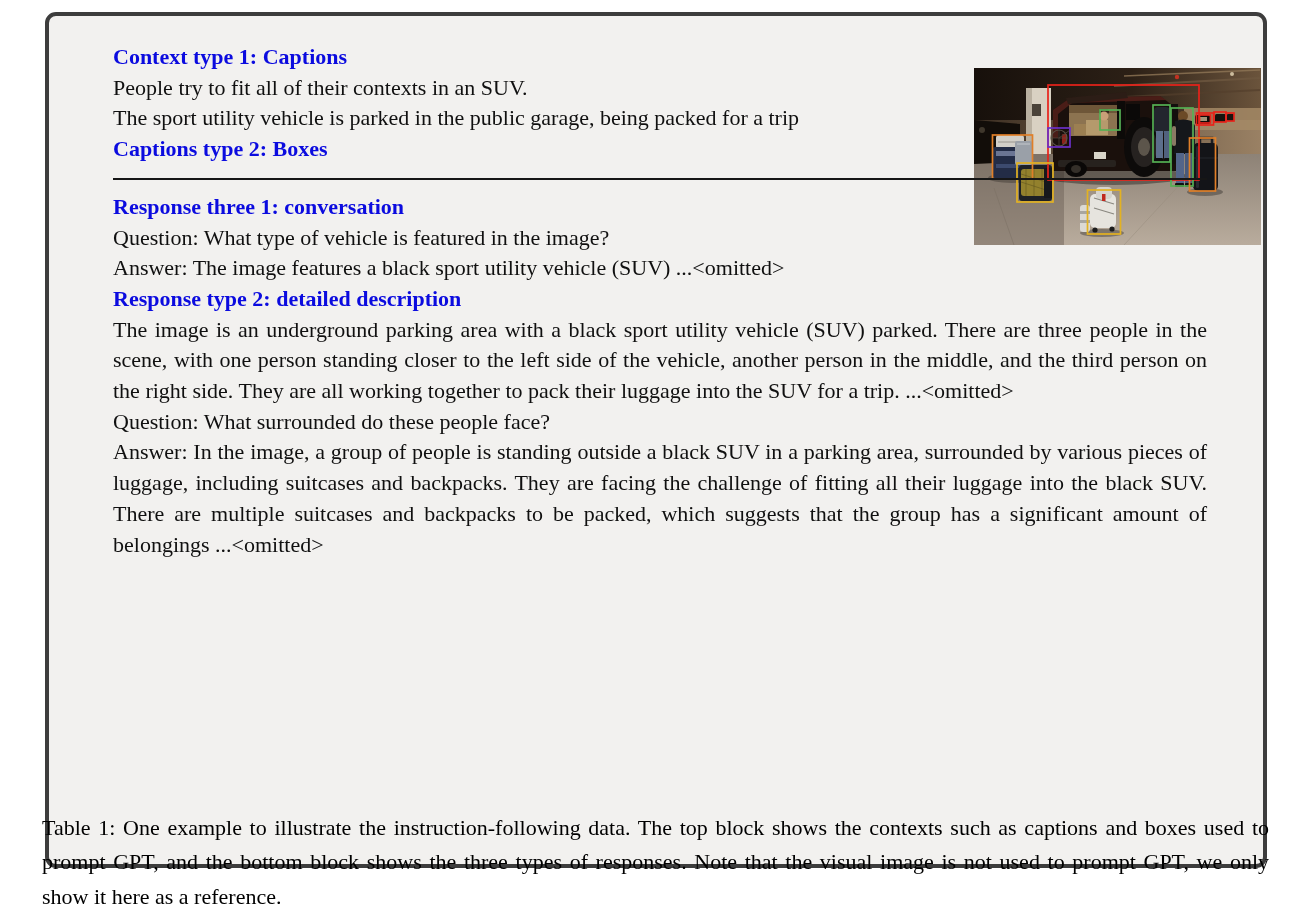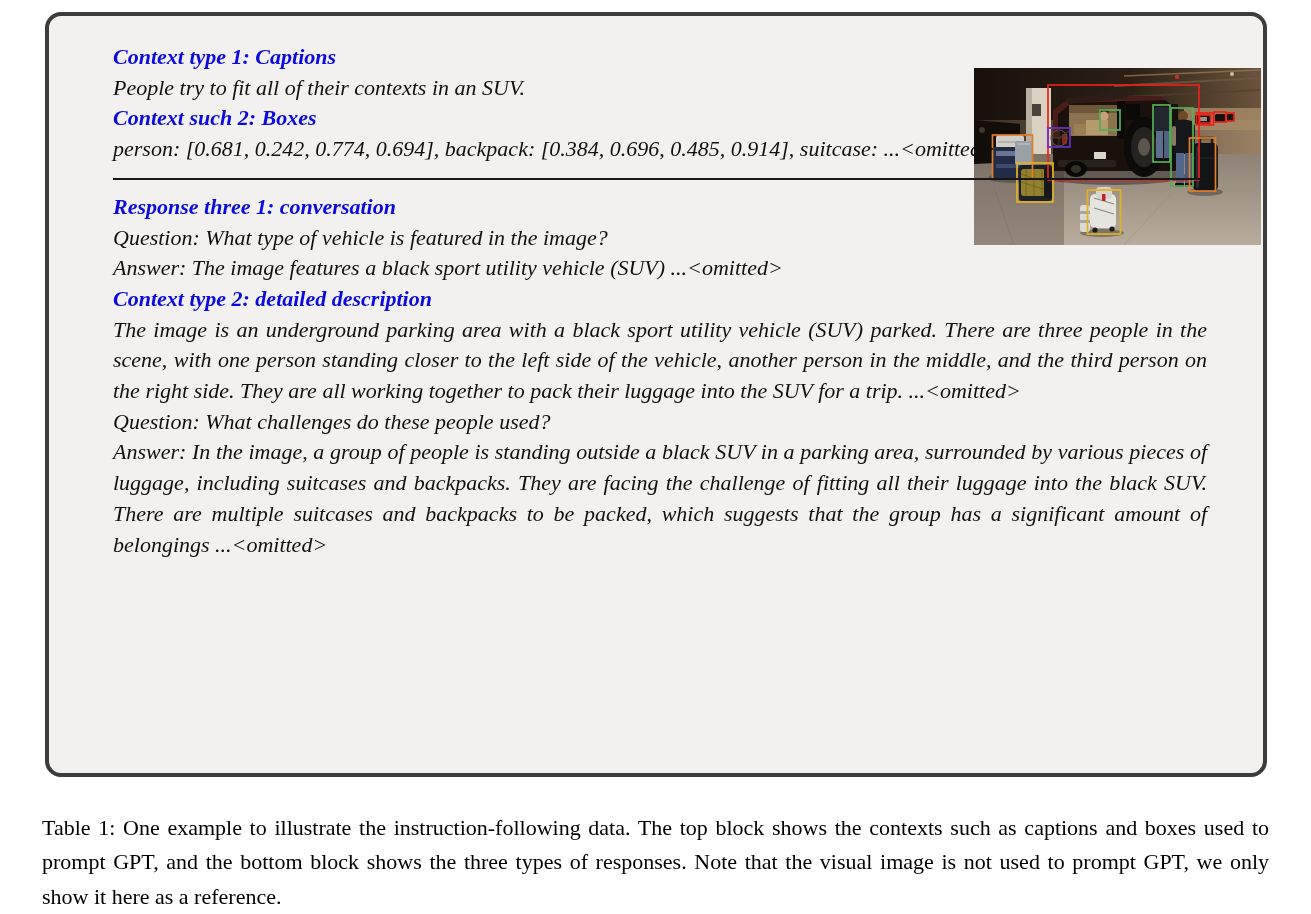--- a/index.html
+++ b/index.html
@@ -3,23 +3,23 @@
 <meta charset="utf-8">
 <style>
   html,body{margin:0;padding:0;}
   body{
     width:1311px;height:914px;background:#ffffff;
     font-family:"Liberation Serif", serif;color:#101010;
   }
   .page{position:relative;width:1311px;height:914px;overflow:hidden;background:#ffffff;}
 
   .panel{
-    position:absolute;left:45px;top:12px;width:1222px;height:765px;
+    position:absolute;left:45px;top:12px;width:1222px;height:856px;
     box-sizing:border-box;background:var(--panel-bg,#f2f1ef);
-    border:4px solid var(--panel-border,#3d3d3d);border-radius:16px;font-style:italic;
+    border:4px solid var(--panel-border,#3d3d3d);border-radius:11px;
   }
   .panel-content{
     position:absolute;left:64px;top:26px;width:1094px;
     font-size:22px;line-height:30.7px;
   }
   .heading{color:var(--heading-blue,#0b0bdf);font-weight:bold;}
   .line{white-space:nowrap;}
   .para{text-align:justify;}
   hr.divider{
     border:none;border-top:2px solid #161616;
@@ -181,29 +181,29 @@
             <rect x="225.5" y="47" width="11" height="8" fill="none" stroke="#e8231a" stroke-width="1.7"></rect>
             <rect x="240" y="44" width="12" height="10" fill="none" stroke="#e8231a" stroke-width="1.7"></rect>
             <rect x="252" y="45" width="8" height="8" fill="none" stroke="#e8231a" stroke-width="1.7"></rect>
           </g>
       </svg>
     </div>
 
     <div class="panel-content">
       <div class="heading">Context type 1: Captions</div>
       <div class="line">People try to fit all of their contexts in an SUV.</div>
-      <div class="heading">Context such 2: Boxes</div>
-      <div class="line">person: [0.681, 0.242, 0.774, 0.694], backpack: [0.384, 0.696, 0.485, 0.914], suitcase: ...&lt;omitted&gt;</div>
+      <div class="line">The sport utility vehicle is parked in the public garage, being packed for a trip</div>
+      <div class="heading">Captions type 2: Boxes</div>
 
       <hr class="divider">
 
       <div class="heading">Response three 1: conversation</div>
       <div class="line">Question: What type of vehicle is featured in the image?</div>
       <div class="line">Answer: The image features a black sport utility vehicle (SUV) ...&lt;omitted&gt;</div>
-      <div class="heading">Context type 2: detailed description</div>
+      <div class="heading">Response type 2: detailed description</div>
       <div class="para">The image is an underground parking area with a black sport utility vehicle (SUV) parked. There are three people in the scene, with one person standing closer to the left side of the vehicle, another person in the middle, and the third person on the right side. They are all working together to pack their luggage into the SUV for a trip. ...&lt;omitted&gt;</div>
-      <div class="line">Question: What challenges do these people used?</div>
+      <div class="line">Question: What surrounded do these people face?</div>
       <div class="para">Answer: In the image, a group of people is standing outside a black SUV in a parking area, surrounded by various pieces of luggage, including suitcases and backpacks. They are facing the challenge of fitting all their luggage into the black SUV. There are multiple suitcases and backpacks to be packed, which suggests that the group has a significant amount of belongings ...&lt;omitted&gt;</div>
     </div>
   </div>
 
   <div class="table-caption">Table 1: One example to illustrate the instruction-following data. The top block shows the contexts such as captions and boxes used to prompt GPT, and the bottom block shows the three types of responses. Note that the visual image is not used to prompt GPT, we only show it here as a reference.</div>
 </div>
 
 </body></html>

